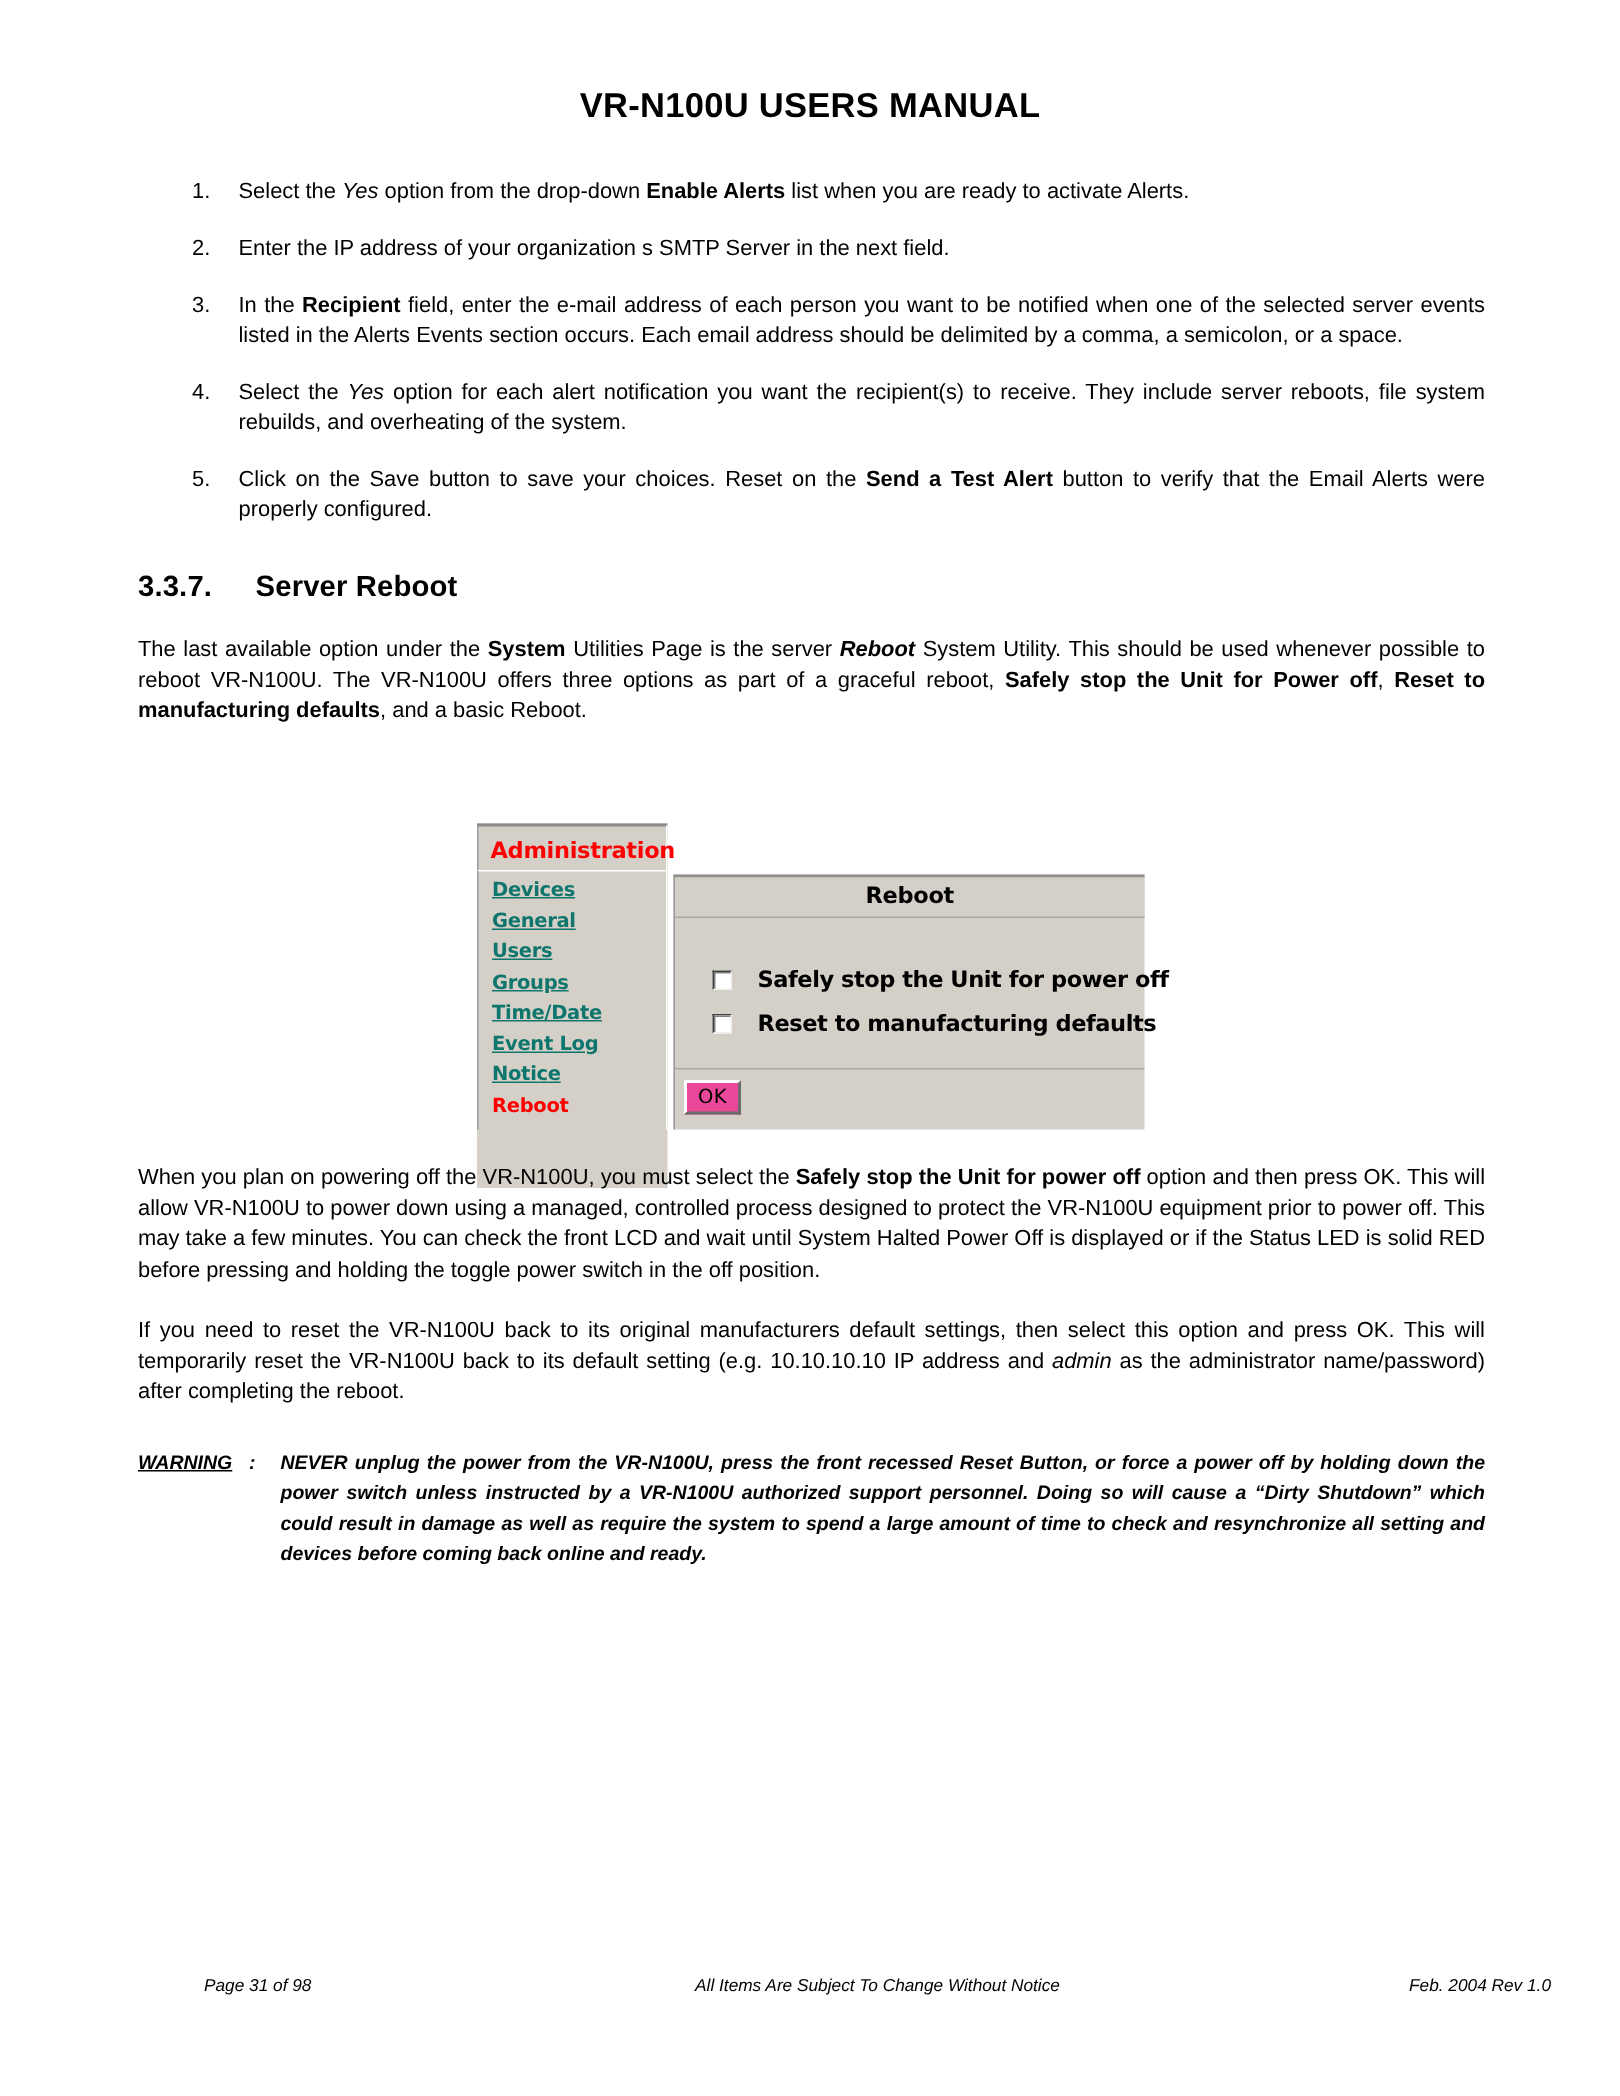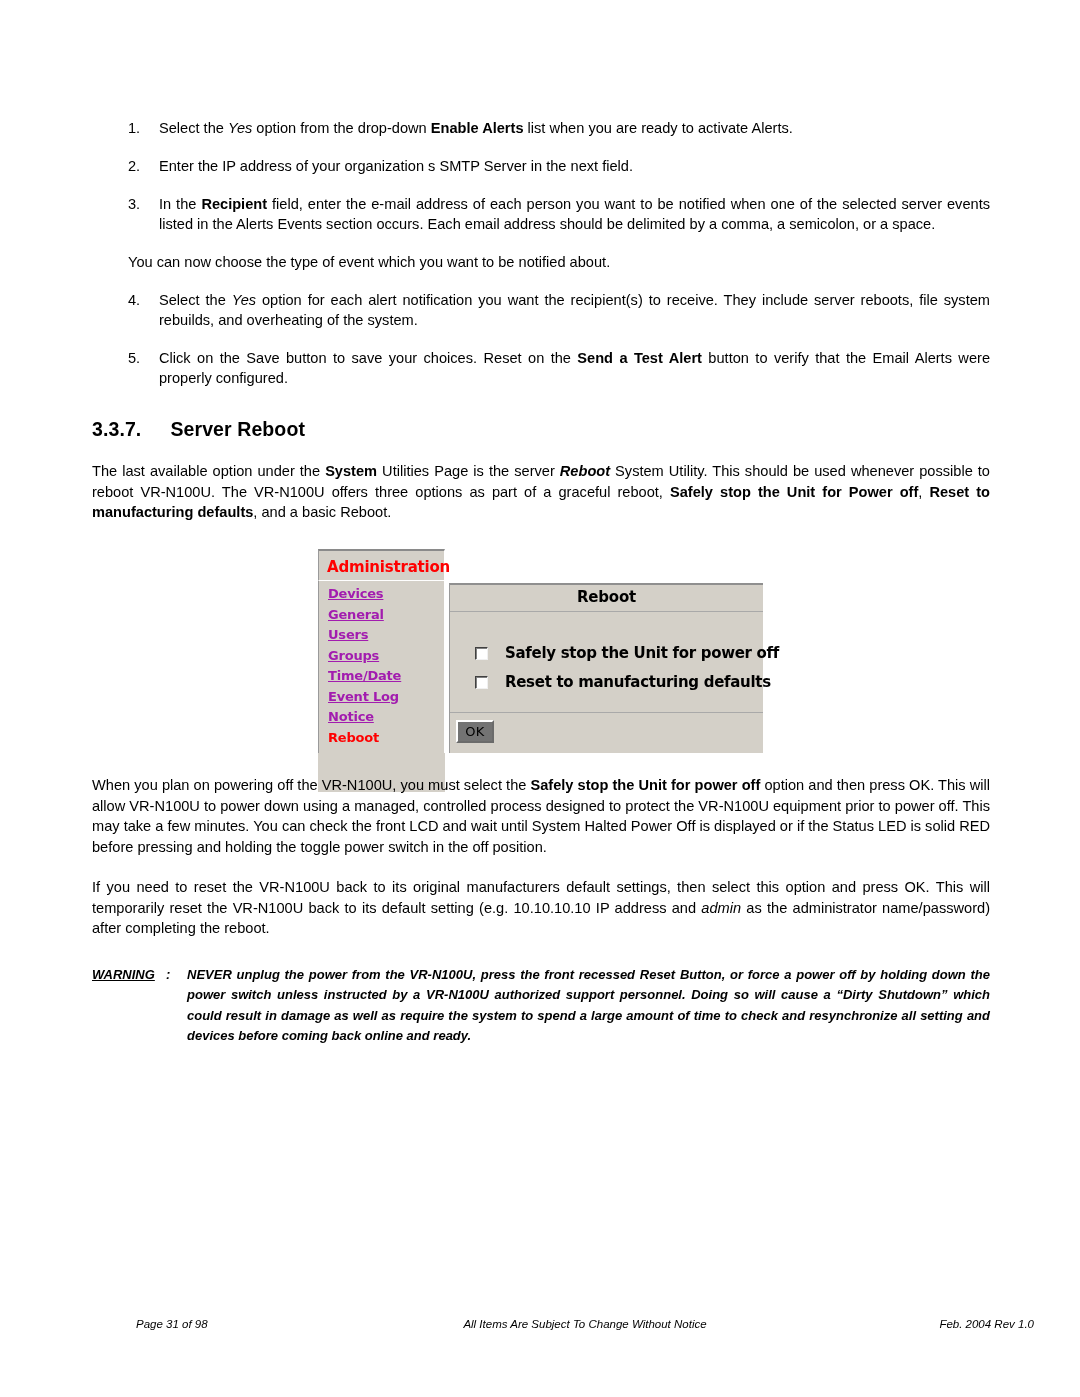--- a/index.html
+++ b/index.html
@@ -170,21 +170,21 @@
     border-top: 1px solid #ffffff;
     box-sizing: border-box;
     padding-top: 4px;
   }
   .ss-nav {
     display: block;
     margin-left: 9px;
     margin-bottom: 2.5px;
     font-size: 13px;
     font-weight: bold;
-    color: #a21caf;
+    color: #0f766e;
     text-decoration: underline;
     letter-spacing: -0.2px;
     white-space: nowrap;
     line-height: 18px;
   }
   .ss-nav.current {
     color: #ff0000;
     text-decoration: none;
   }
 
@@ -257,21 +257,21 @@
     top: 128px;
     width: 100%;
     height: 42px;
   }
   .ss-okbtn {
     position: absolute;
     left: 6px;
     top: 7px;
     width: 38px;
     height: 23px;
-    background: #737373;
+    background: #ec4899;
     border-top: 2px solid #ffffff;
     border-left: 2px solid #ffffff;
     border-right: 2px solid #6b6b6b;
     border-bottom: 2px solid #6b6b6b;
     box-sizing: border-box;
     font-size: 13px;
     color: #000000;
     text-align: center;
     line-height: 19px;
     letter-spacing: 0.3px;
@@ -297,39 +297,39 @@
     text-align: center;
   }
   .footer .f-left { position: relative; z-index: 2; }
   .footer .f-right { position: relative; z-index: 2; }
 </style>
 </head>
 <body>
 
 <div class="page">
 
+  <div class="doc-title">VR-N100U USERS MANUAL</div>
 
   <div class="content">
 
     <div id="steps-1">
         <div class="num-item">
           <span class="num">1.</span>
           <span class="body"><span>Select the </span><span style="font-style: italic;">Yes</span><span> option from the drop-down </span><span style="font-weight: bold;">Enable Alerts</span><span> list when you are ready to activate Alerts.</span></span>
         </div>
         <div class="num-item">
           <span class="num">2.</span>
           <span class="body"><span>Enter the IP address of your organization s SMTP Server in the next field.</span></span>
         </div>
         <div class="num-item">
           <span class="num">3.</span>
           <span class="body"><span>In the </span><span style="font-weight: bold;">Recipient</span><span> field, enter the e-mail address of each person you want to be notified when one of the selected server events listed in the Alerts Events section occurs. Each email address should be delimited by a comma, a semicolon, or a space.</span></span>
         </div>
       </div>
 
-    <div class="plain-para">You can now choose the type of event which you want to be notified about.</div>
 
     <div id="steps-2">
         <div class="num-item">
           <span class="num">4.</span>
           <span class="body"><span>Select the </span><span style="font-style: italic;">Yes</span><span> option for each alert notification you want the recipient(s) to receive. They include server reboots, file system rebuilds, and overheating of the system.</span></span>
         </div>
         <div class="num-item">
           <span class="num">5.</span>
           <span class="body"><span>Click on the </span><span style="font-weight: normal;">Save</span><span> button to save your choices. Reset on the </span><span style="font-weight: bold;">Send a Test Alert</span><span> button to verify that the Email Alerts were properly configured.</span></span>
         </div>

